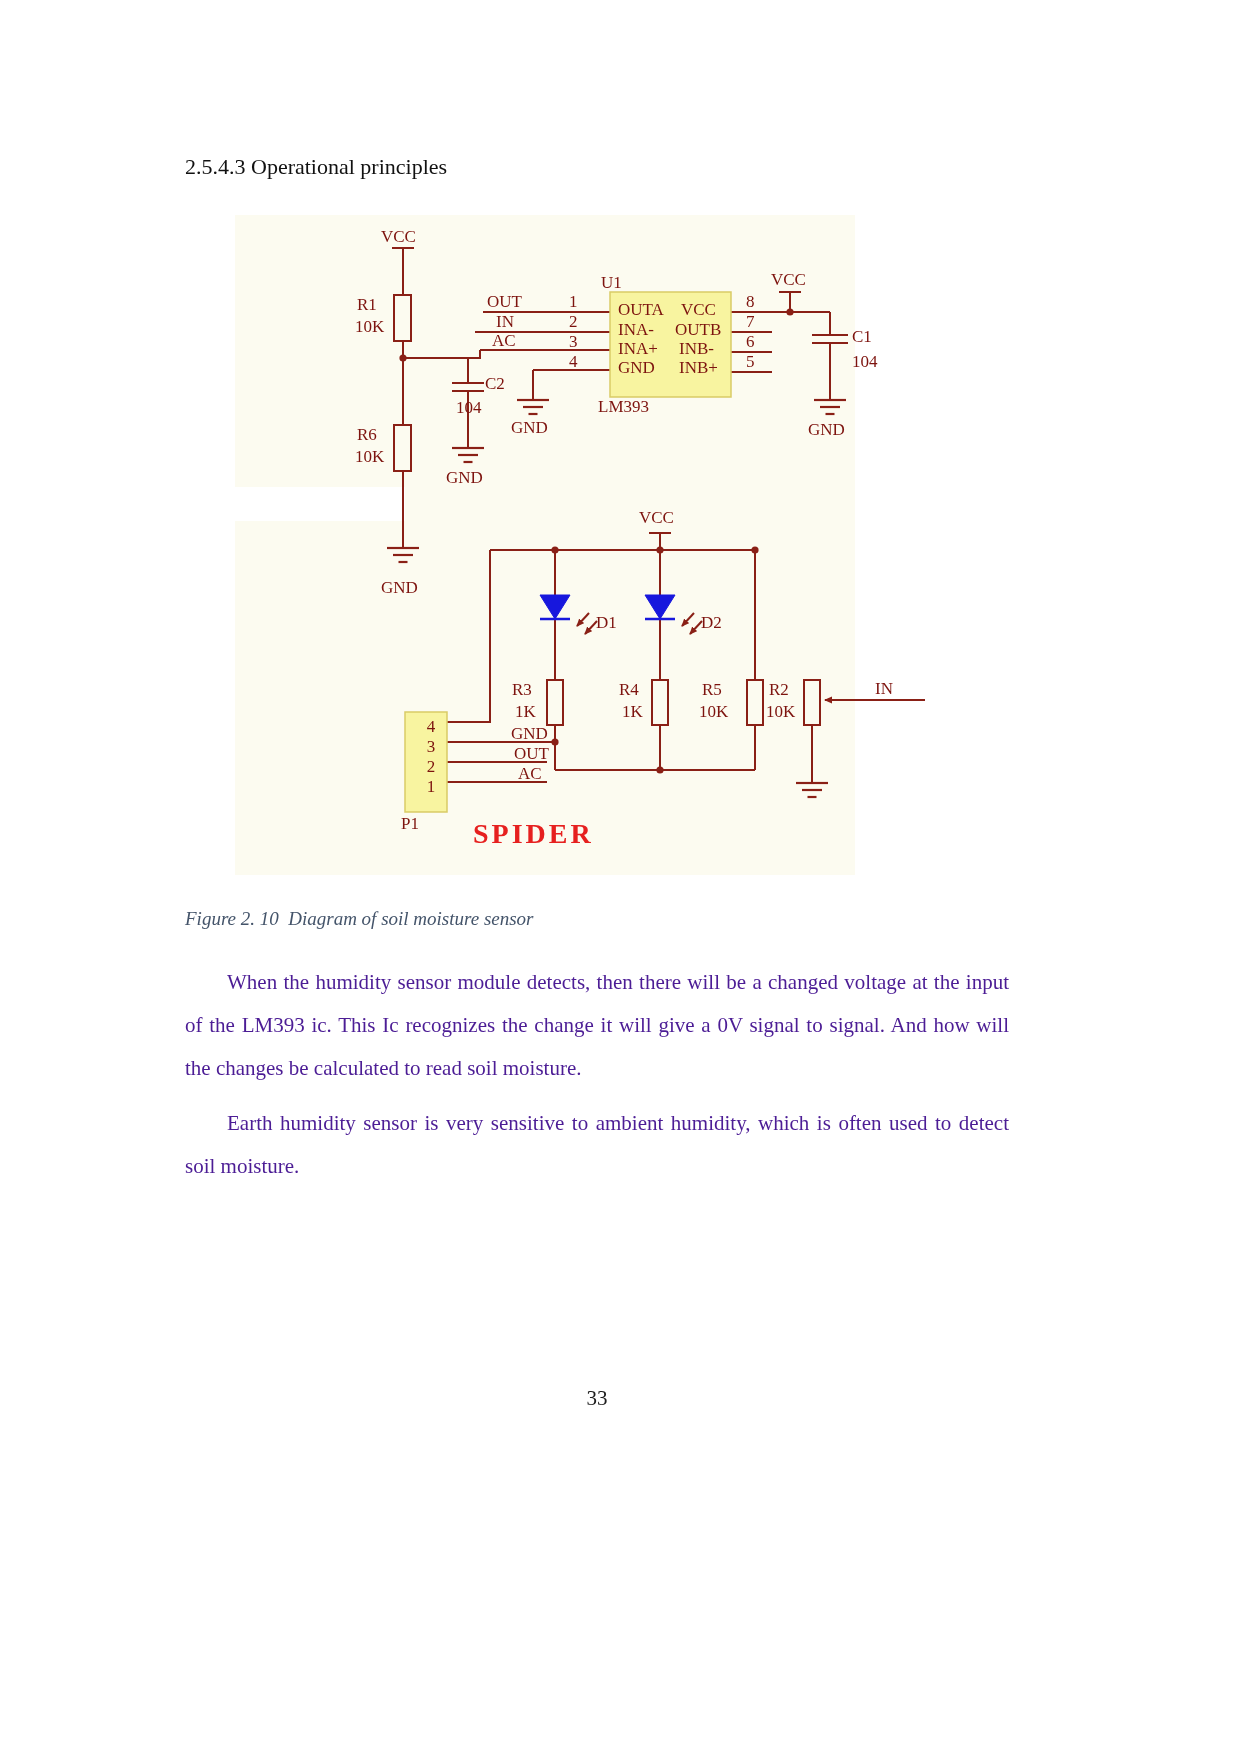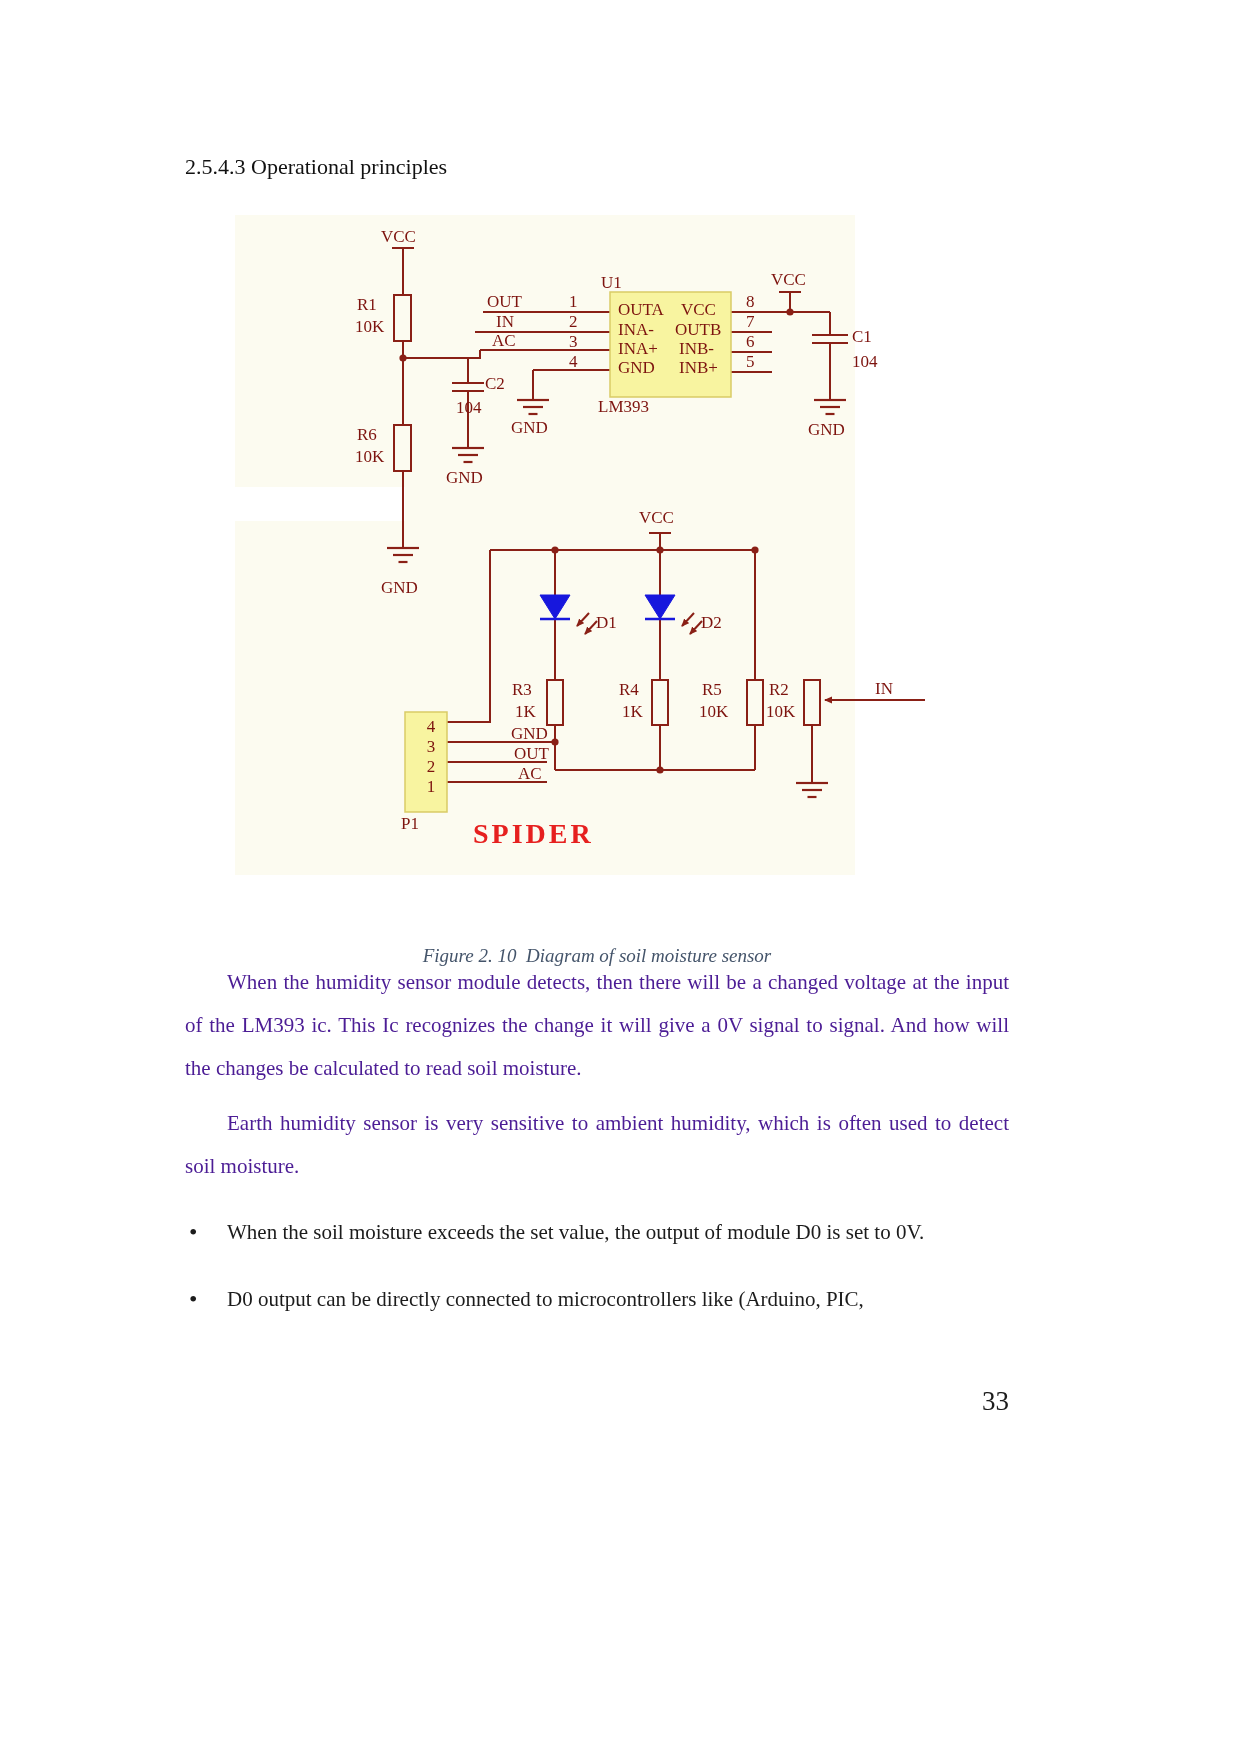--- a/index.html
+++ b/index.html
@@ -11,42 +11,42 @@
   .heading {
     position:absolute; left:185px; top:154px;
     font-size:22px; font-weight:normal; color:#111111;
   }
   .figure {
     position:absolute; left:235px; top:215px; width:620px; height:660px;
     background:#fcfbf0;
   }
   .caption {
     position:absolute; left:185px; top:908px; width:824px;
-    text-align:center; font-style:italic; font-size:19px; color:#44546a;margin-top:37px;
+    text-align:left; font-style:italic; font-size:19px; color:#44546a;
   }
   .body-text {
     position:absolute; left:185px; width:824px;
     font-size:21px; line-height:43px; text-align:justify; color:#4c1d95;
   }
   .p1 { top:961px; text-indent:42px; }
   .p2 { top:1102px; text-indent:42px; }
   .bullets {
     position:absolute; left:185px; top:1211px; width:824px; list-style:none;
   }
   .bullets li {
     position:relative; padding-left:42px; text-align:justify;
     font-size:21px; line-height:43px; margin-bottom:24px;
   }
   .bullets li::before {
     content:"\2022"; position:absolute; left:4px; top:0;
     font-size:24px;
   }
   .pageno {
     position:absolute; left:185px; top:1386px; width:824px;
-    text-align:right; font-size:27px;
+    text-align:center; font-size:21px;
   }
   svg text { font-family:"Liberation Serif", serif; }
   .t  { font-size:17px; fill:#7d130e; }
   .tm { font-size:17px; fill:#7d130e; text-anchor:middle; }
   .logo { font-size:28px; font-weight:bold; fill:#e6201f; letter-spacing:3px; }
 </style>
 </head>
 <body>
 
 <div class="page">
@@ -228,20 +228,16 @@
 
       <text class="logo" x="238" y="628">SPIDER</text>
     </svg>
   </div>
 
   <div class="caption">Figure 2. 10&nbsp; Diagram of soil moisture sensor</div>
 
   <p class="body-text p1">When the humidity sensor module detects, then there will be a changed voltage at the input of the LM393 ic. This Ic recognizes the change it will give a 0V signal to signal. And how will the changes be calculated to read soil moisture.</p>
   <p class="body-text p2">Earth humidity sensor is very sensitive to ambient humidity, which is often used to detect soil moisture.</p>
 
-  <ul class="bullets">
-    <li><span>When the soil moisture exceeds the set value, the output of module D0 is set to 0V.</span></li>
-    <li><span>D0 output can be directly connected to microcontrollers like (Arduino, PIC,</span></li>
-  </ul>
 
   <div class="pageno">33</div>
 
 </div>
 
 </body></html>

